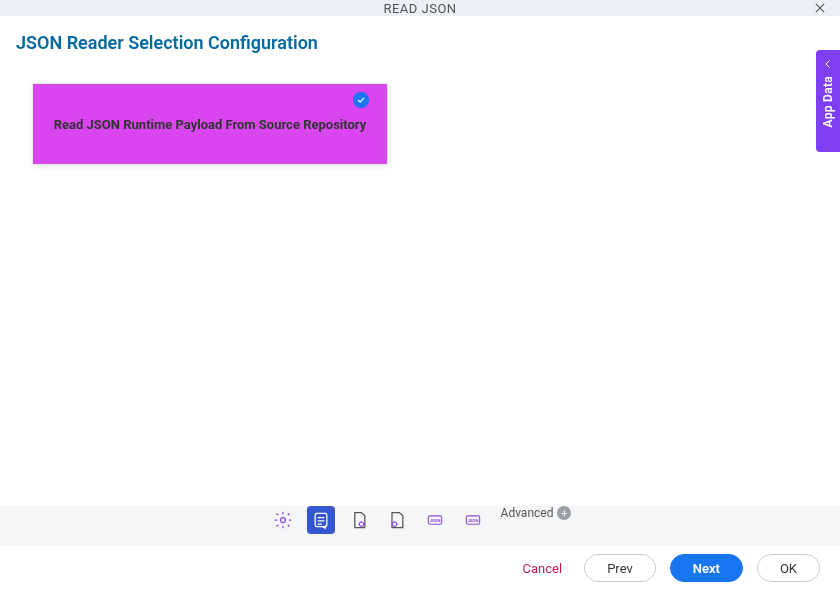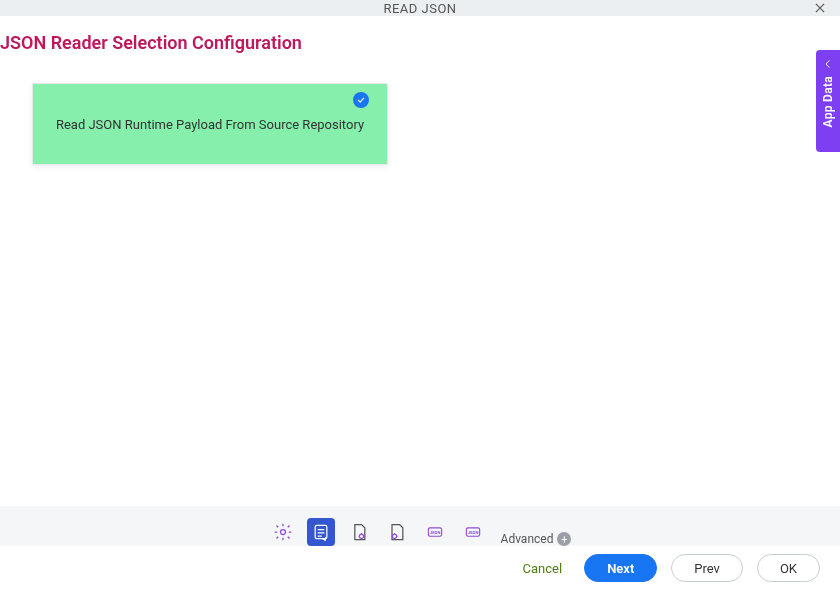--- a/index.html
+++ b/index.html
@@ -29,44 +29,45 @@
     align-items: center;
     justify-content: center;
     cursor: pointer;
     color: #555;
   }
   .close-btn svg { width: 14px; height: 14px; }
 
   .page-title {
     font-size: 18px;
     font-weight: 600;
-    color: #be185d;
-    padding: 16px 12px 0 0;
+    color: #0369a1;
+    padding: 16px 12px 0 16px;
   }
 
   .cards {
     display: flex;
     gap: 30px;
     padding: 30px 32px 0 32px;
   }
   .card {
     width: 356px;
     height: 82px;
     border: 1px solid #e6e8ea;
     background: #f7f8f9;
     border-radius: 2px;
     position: relative;
     display: flex;
     align-items: center;
     justify-content: center;
     cursor: pointer;
   }
   .card.selected {
-    background: #86efac;
+    background: #d946ef;
     box-shadow: 0 2px 6px rgba(0,0,0,0.08);
+    font-weight: bold;
   }
   .card-label {
     font-size: 13px;
     color: #333;
     text-align: center;
     padding: 0 12px;
   }
   .check {
     position: absolute;
     top: 8px;
@@ -107,21 +108,21 @@
     letter-spacing: 0.3px;
   }
 
   .bottom-toolbar {
     position: absolute;
     left: 0; right: 0;
     bottom: 44px;
     height: 40px;
     background: #f4f6f8;
     display: flex;
-    align-items: flex-end;
+    align-items: flex-start;
     justify-content: center;
     gap: 10px;
   }
   .tb-icon {
     width: 28px; height: 28px;
     display: flex; align-items: center; justify-content: center;
     border-radius: 4px;
     cursor: pointer;
   }
   .tb-icon.active { background: #3456d1; }
@@ -160,21 +161,21 @@
     border-radius: 14px;
     font-size: 13px;
     display: flex;
     align-items: center;
     justify-content: center;
     cursor: pointer;
     border: 1px solid #c7cdd4;
     background: #fff;
     color: #333;
   }
-  .btn.link { border: none; background: transparent; color: #4d7c0f; padding: 0 8px; }
+  .btn.link { border: none; background: transparent; color: #be185d; padding: 0 8px; }
   .btn.primary { background: #1976f2; border-color: #1976f2; color: #fff; font-weight: 600; }
 </style>
 </head>
 <body>
 
 <div class="header">
   <span class="header-title">READ JSON</span>
   <div class="close-btn">
     <svg viewBox="0 0 24 24">
         <path d="M5 5 L19 19 M19 5 L5 19" stroke="#555" stroke-width="2" fill="none"></path>
@@ -245,22 +246,22 @@
   <div class="advanced">
     <span>Advanced</span>
     <span class="plus-circle">+</span>
   </div>
 </div>
 
 <div class="footer">
   <div class="btn link">
       <span>Cancel</span>
     </div>
+  <div class="btn">
+      <span>Prev</span>
+    </div>
   <div class="btn primary">
       <span>Next</span>
     </div>
   <div class="btn">
-      <span>Prev</span>
-    </div>
-  <div class="btn">
       <span>OK</span>
     </div>
 </div>
 
 </body></html>

